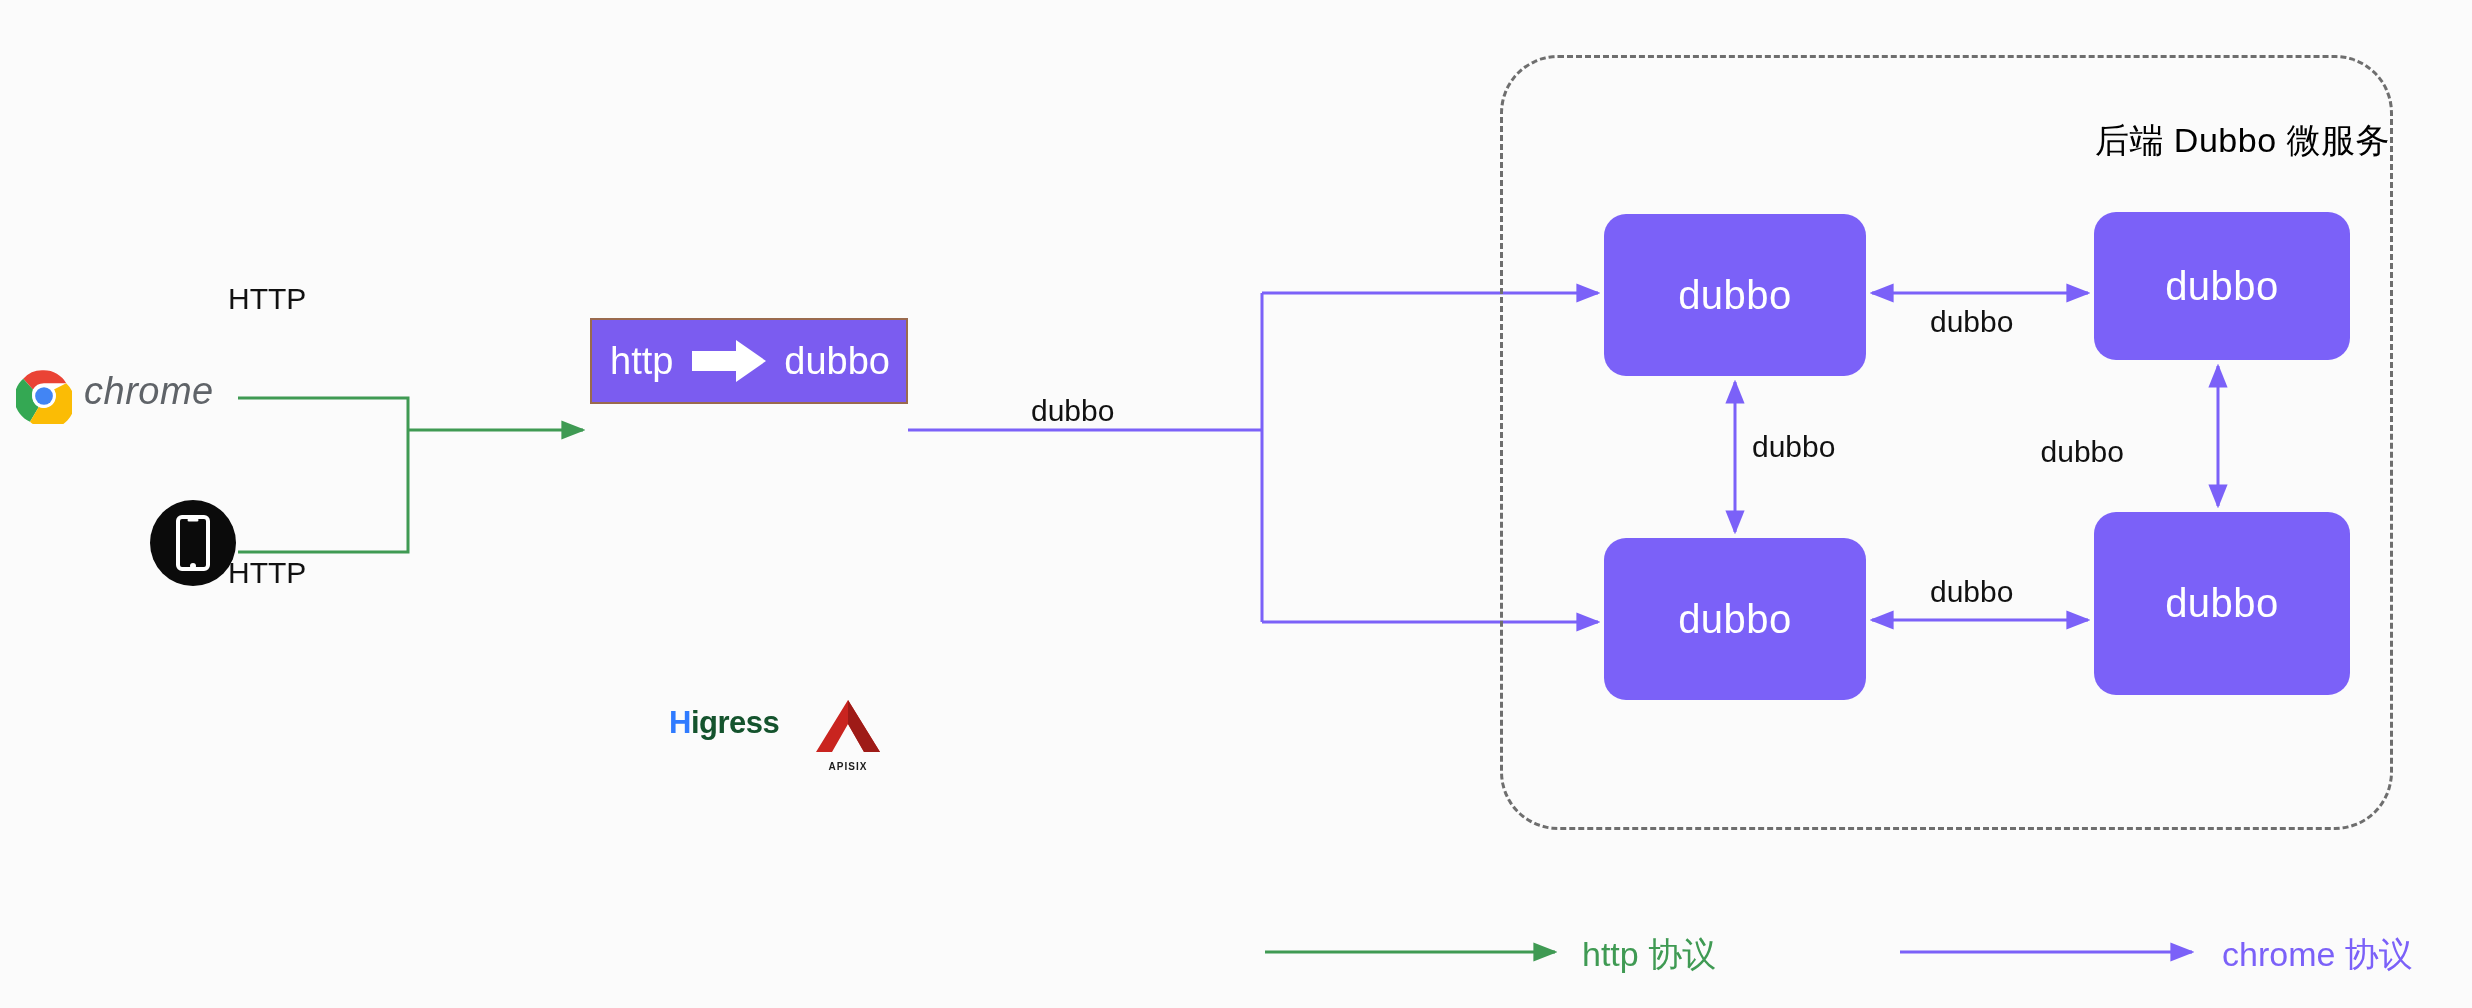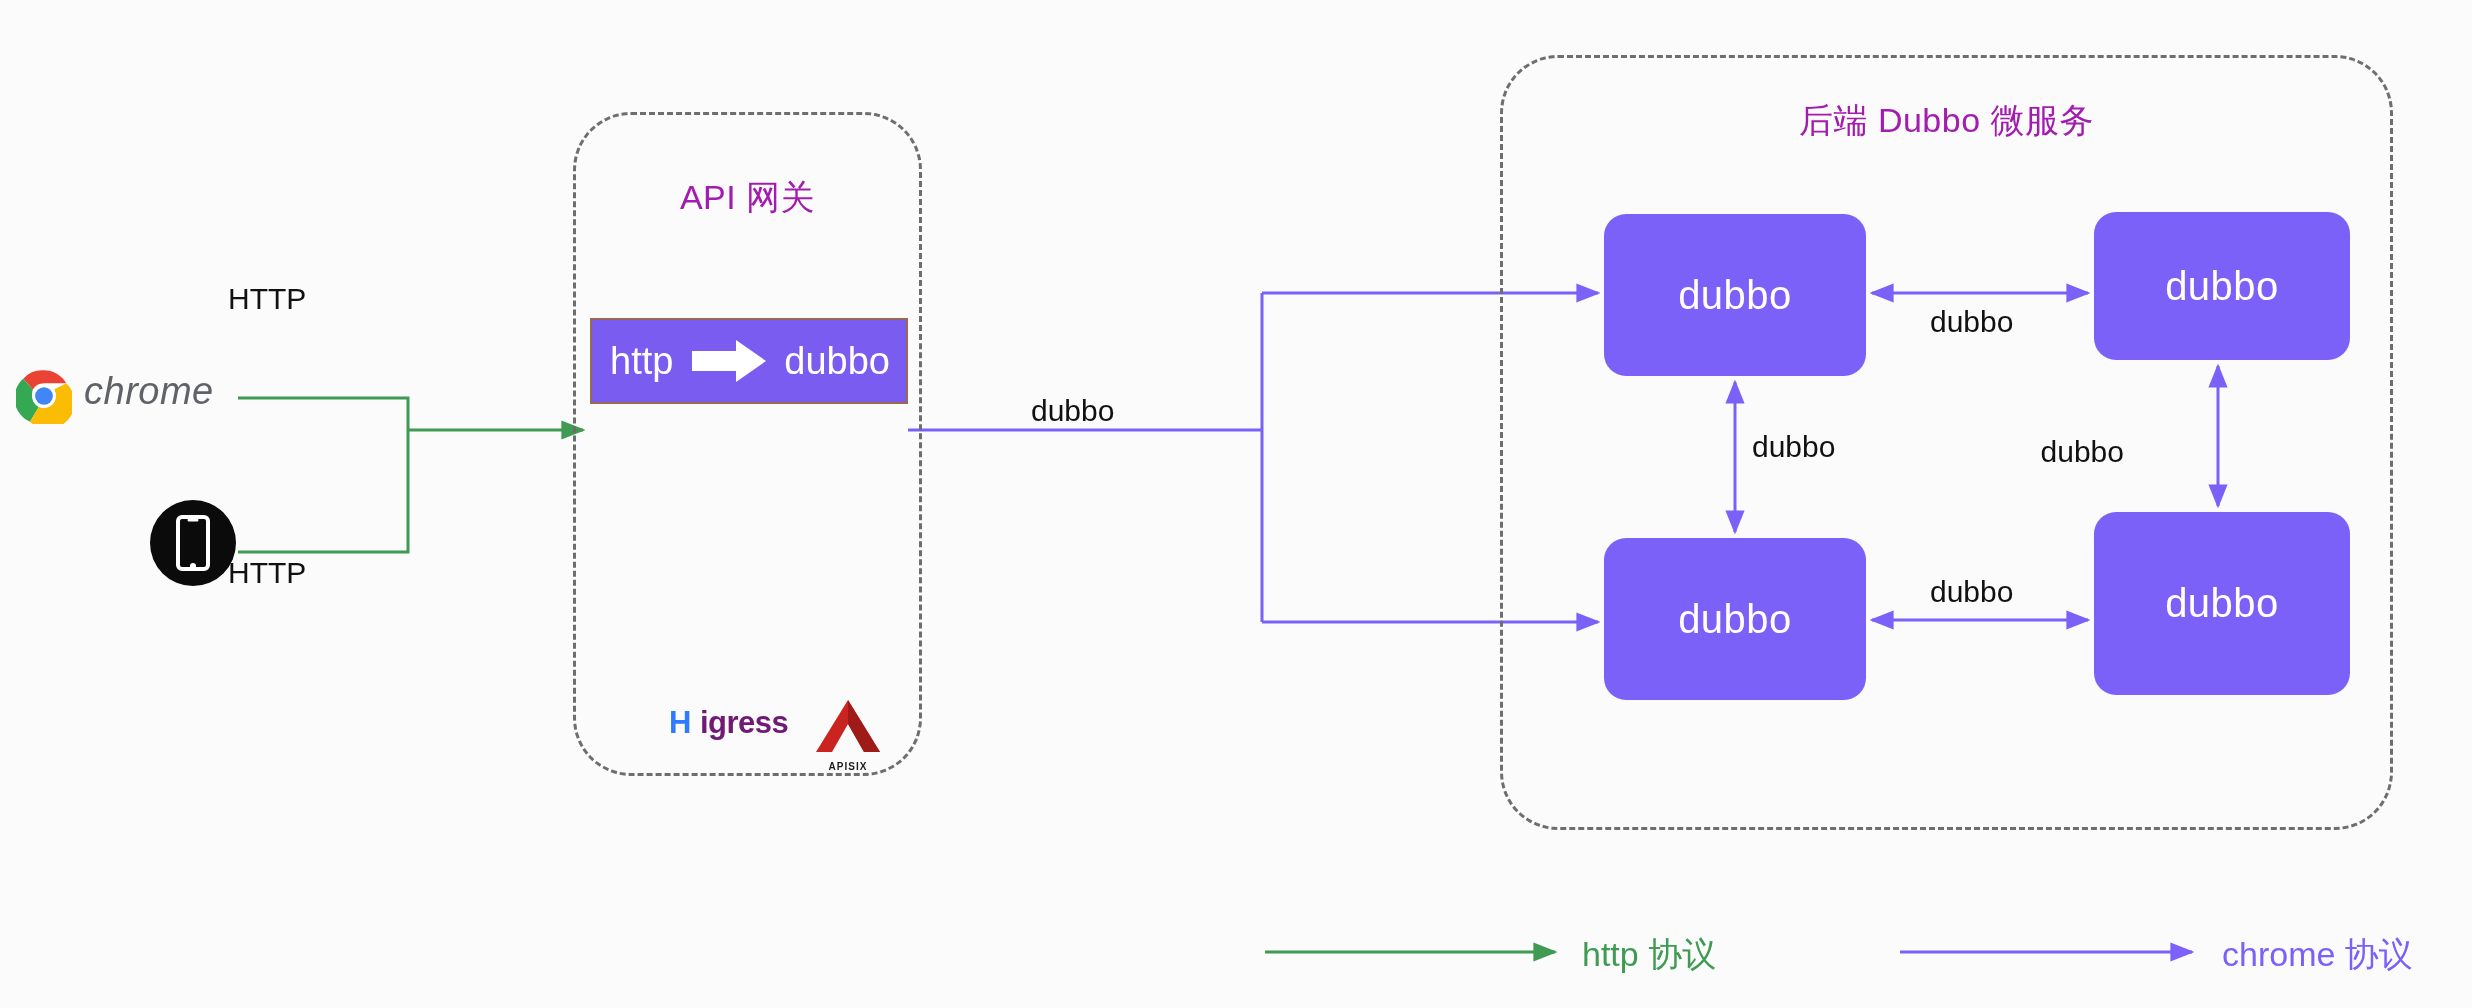--- a/index.html
+++ b/index.html
@@ -25,25 +25,26 @@
     border-radius: 58px;
     background: transparent;
     box-sizing: border-box;
   }
   #gateway-box { left: 573px; top: 112px; width: 349px; height: 664px; }
   #backend-box { left: 1500px; top: 55px; width: 893px; height: 775px; }
 
   .container-title {
     position: absolute;
     width: 100%;
-    text-align: center;
+    text-align: right;
     font-size: 34px;
-    color: #a21caf;
+    color: #000000;
     letter-spacing: 0.5px;
     white-space: nowrap;
+    margin-top: 20px;
   }
   #gateway-title { top: 60px; }
   #backend-title { top: 40px; }
 
   
   #converter-box {
     left: 590px; top: 318px; width: 318px; height: 86px;
     background: #7b5cf0;
     border: 2px solid #9a6a4e;
     box-sizing: border-box;
@@ -153,21 +154,21 @@
   }
 
   
   #higress-logo {
     left: 669px; top: 705px;
     font-size: 31px;
     font-weight: bold;
     letter-spacing: -0.5px;
   }
   #higress-logo .h { color: #2f7bff; }
-  #higress-logo .rest { color: #701a75; padding-left: 9px; }
+  #higress-logo .rest { color: #14532d; }
 
   #apisix-logo { left: 812px; top: 696px; width: 72px; height: 76px; }
   #apisix-wordmark {
     position: absolute;
     left: 0; bottom: 0;
     width: 100%;
     text-align: center;
     font-size: 10px;
     font-weight: bold;
     letter-spacing: 1px;
@@ -270,23 +271,20 @@
   <div class="abs" id="phone-icon">
     <div class="body"></div>
     <div class="screen"></div>
     <div class="speaker"></div>
     <div class="home"></div>
   </div>
 
   <div class="edge-label" style="left:228px; top:282px;">HTTP</div>
   <div class="edge-label" style="left:228px; top:556px;">HTTP</div>
 
-  <div class="abs dashed-box" id="gateway-box">
-    <div class="container-title" id="gateway-title">API 网关</div>
-  </div>
 
   <div class="abs" id="converter-box">
     <span class="cv-text">http</span>
     <span class="fat-arrow">
       <span class="shaft"></span>
         <span class="head"></span>
     </span>
     <span class="cv-text">dubbo</span>
   </div>
 

